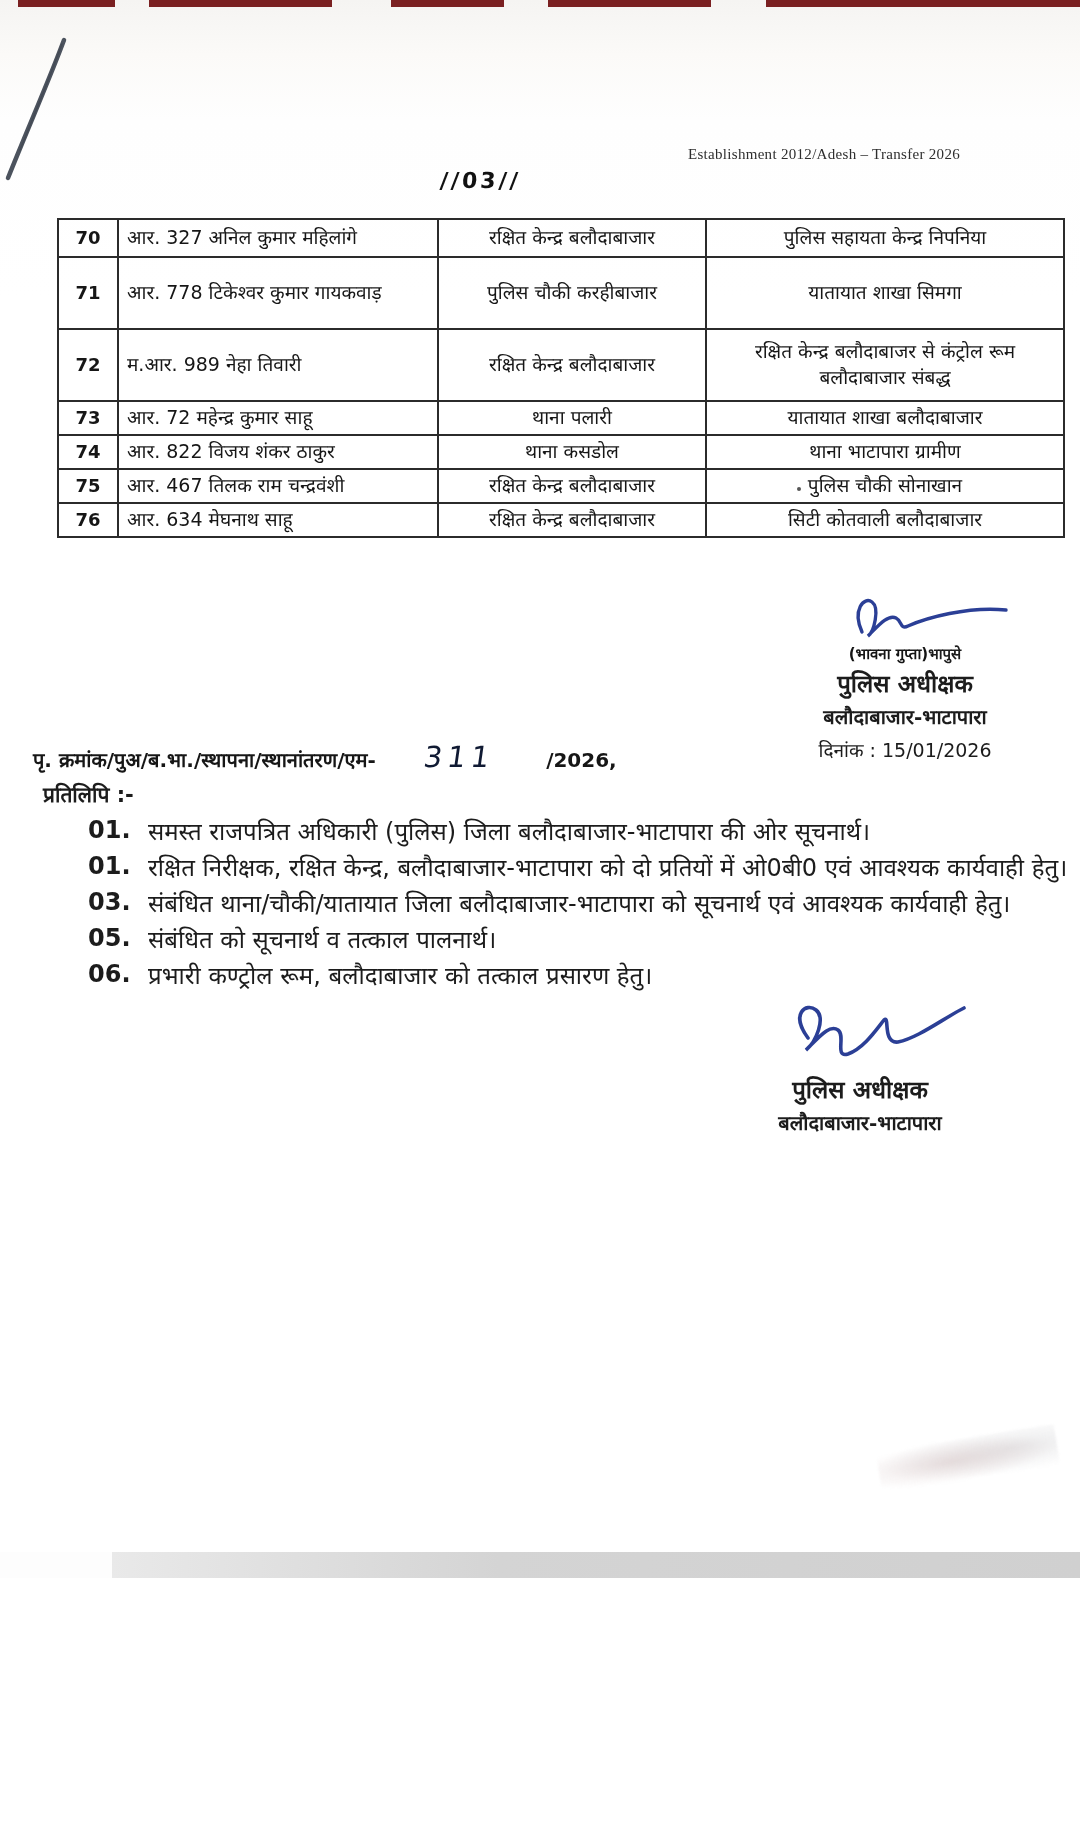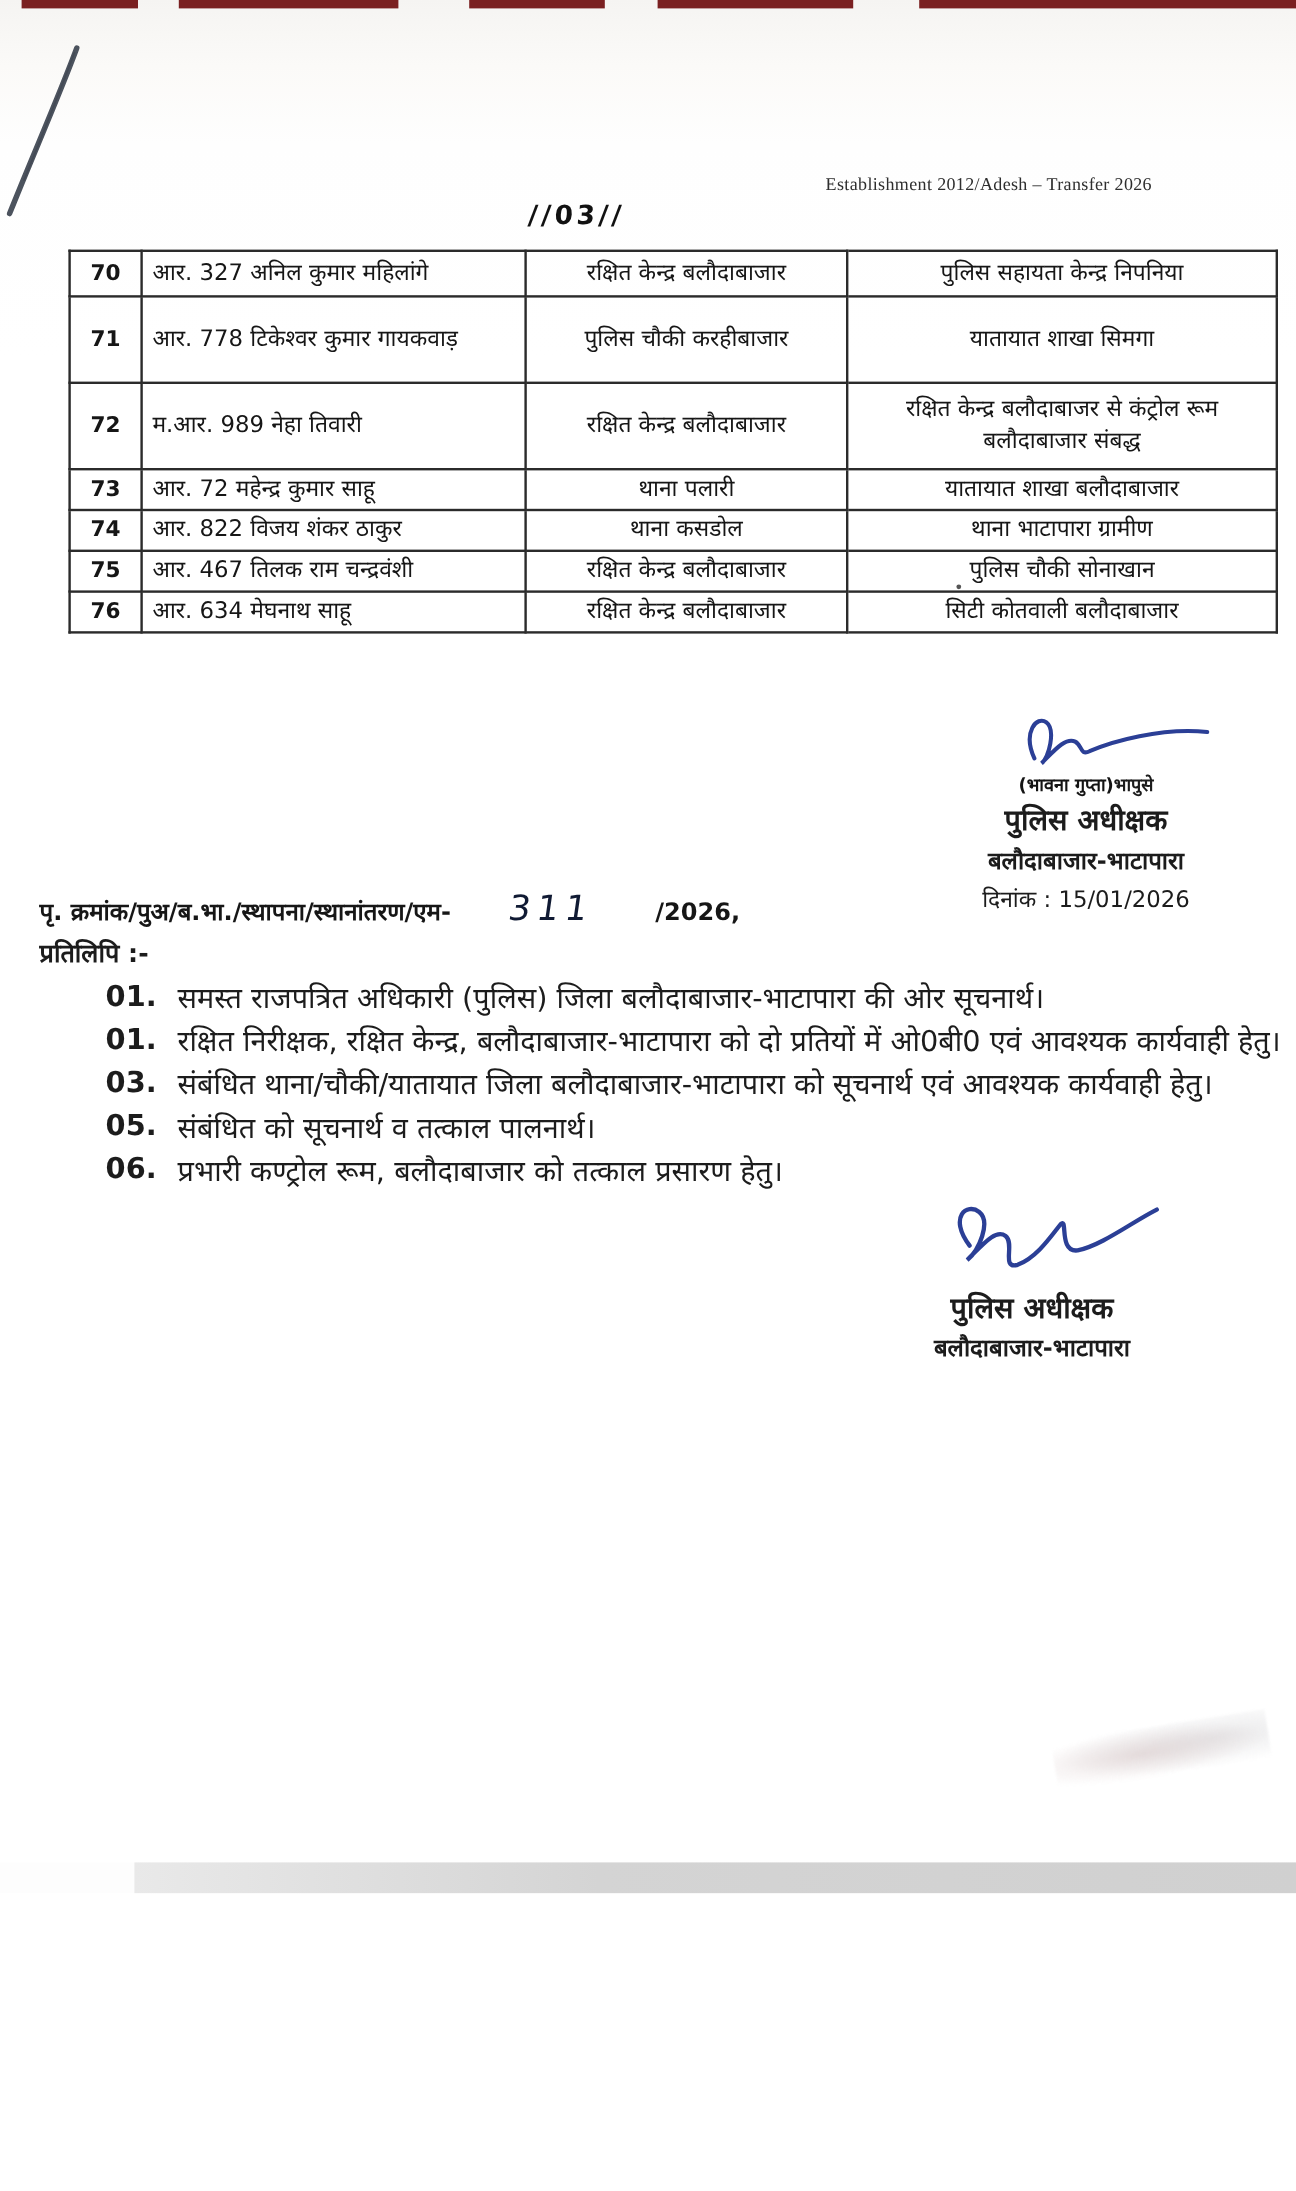--- a/index.html
+++ b/index.html
@@ -20,21 +20,21 @@
     font-family:"Liberation Serif",serif;
     font-size:15px;color:#2e2e2e;white-space:nowrap;letter-spacing:.3px;
   }
   .pageno{
     left:440px;top:168px;width:200px;text-align:left;
     font-size:22px;font-weight:bold;letter-spacing:3px;color:#111;
     transform:skewX(-4deg);
   }
   
   table.order{
-    position:absolute;left:57px;top:208px;width:1006px;
+    position:absolute;left:57px;top:218px;width:1006px;
     border-collapse:collapse;table-layout:fixed;
     font-size:19px;color:#161616;
   }
   table.order td{
     border:2px solid #2b2b2b;
     padding:2px 8px;vertical-align:middle;line-height:1.35;
   }
   td.sno{text-align:center;font-weight:bold;font-size:18px;}
   td.name{text-align:left;padding-left:12px;}
   td.ctr{text-align:center;}
@@ -51,21 +51,21 @@
   
   .refline{
     left:33px;top:740px;font-size:20px;font-weight:600;color:#161616;
     white-space:nowrap;display:flex;align-items:baseline;
   }
   .hw-number{
     font-size:29px;font-weight:500;color:#101a33;
     transform:skewX(-8deg);letter-spacing:5px;
     margin:0 52px 0 48px;
   }
-  .copy-head{left:33px;top:780px;font-size:21px;font-weight:700;}
+  .copy-head{left:43px;top:780px;font-size:21px;font-weight:700;}
   
   .copylist{left:88px;top:812px;font-size:24px;font-weight:500;}
   .copyitem{display:flex;height:36px;align-items:center;white-space:nowrap;}
   .copyitem .num{width:46px;font-weight:700;flex:0 0 46px;}
   .copyitem .txt{margin-left:14px;}
   
   .crease{left:0;top:28px;}
   .smudge{
     left:878px;top:1438px;width:180px;height:42px;
     transform:rotate(-9deg);

